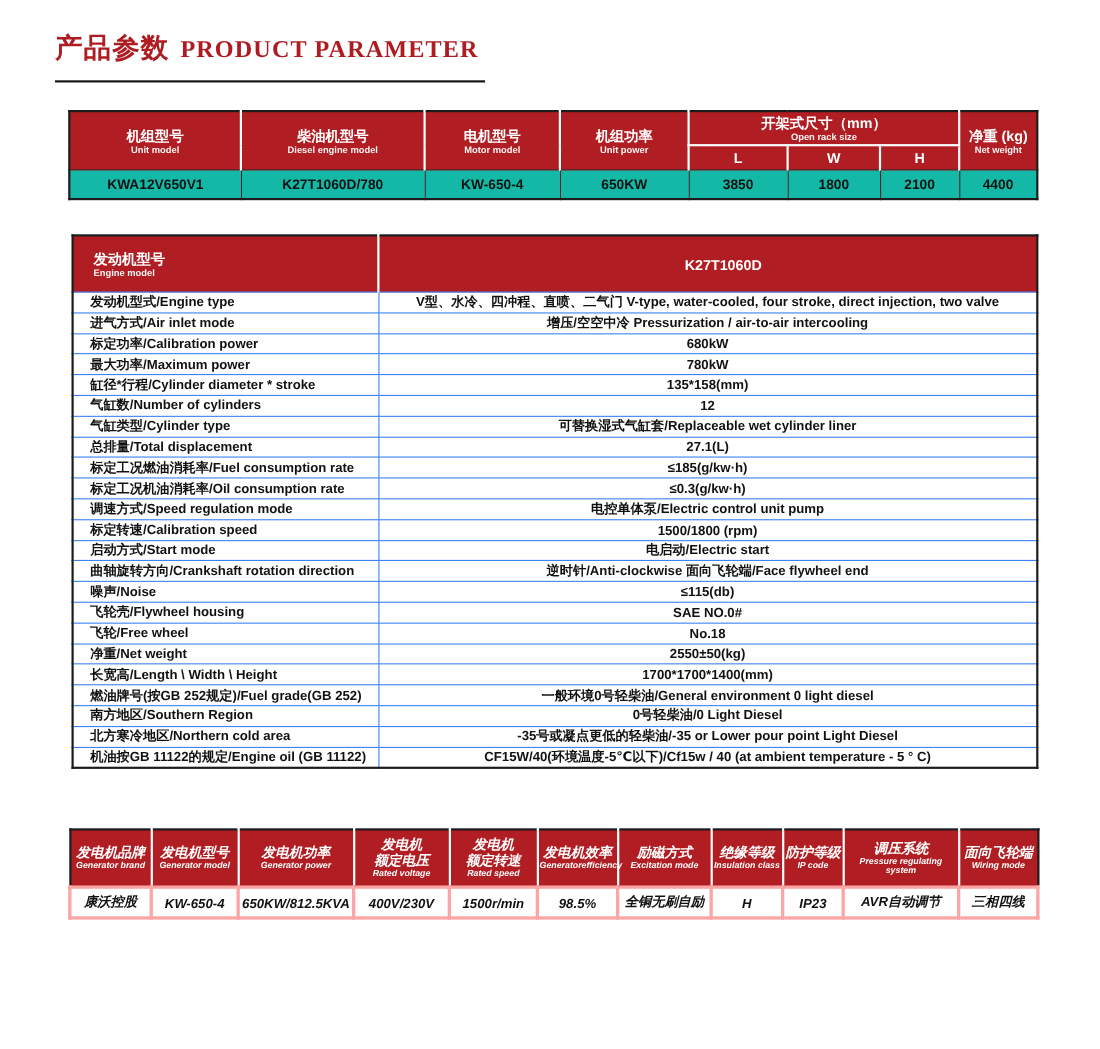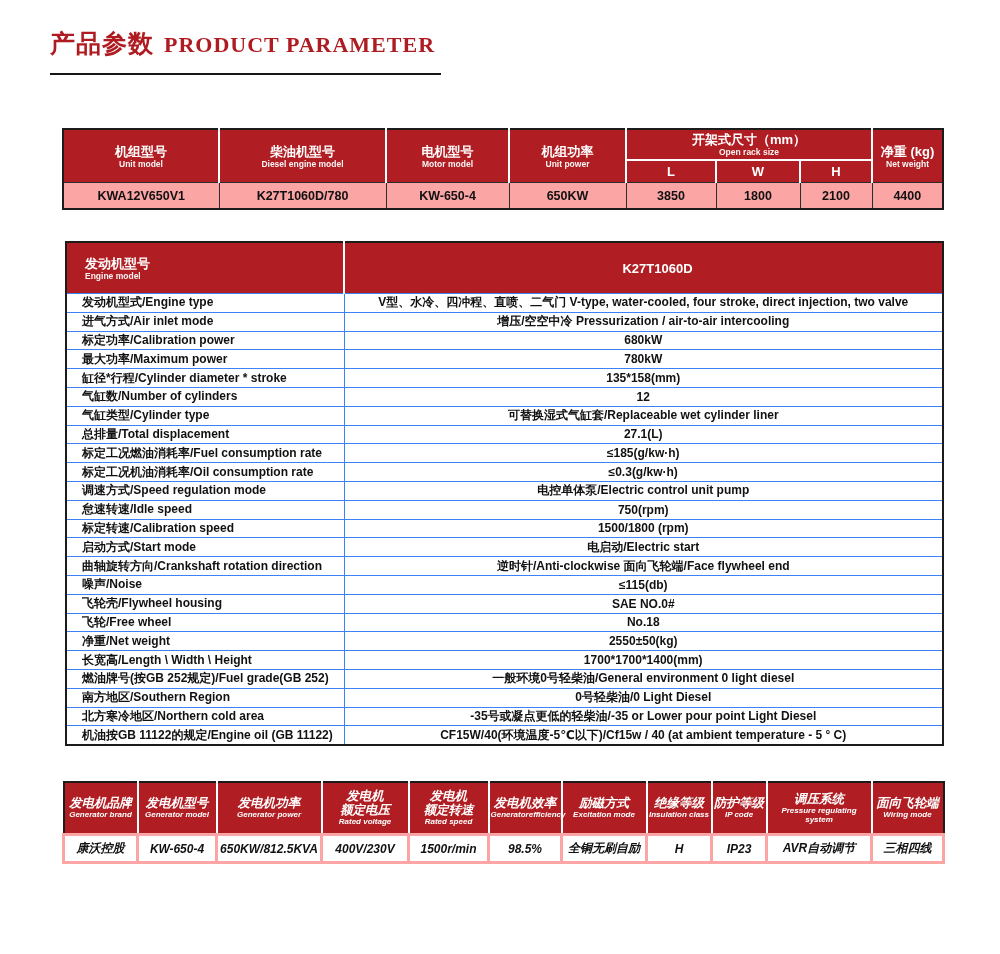--- a/index.html
+++ b/index.html
@@ -19,37 +19,36 @@
   .title-zh{font-size:25px;font-weight:700;color:#AE1B21;letter-spacing:1px;}
   .title-en{
     font-family:"Liberation Serif","DejaVu Serif",serif;
     font-size:22px;color:#AE1B21;letter-spacing:1px;font-weight:600;
   }
 
   
   table.t{
     border-collapse:collapse;table-layout:fixed;position:absolute;background:#fff;
     border:2px solid #1c1c1c;
-    margin-top:28px;
   }
   table.t th{
     background:#B01E23;color:#fff;font-weight:700;padding:1px 2px;
     vertical-align:middle;text-align:center;
   }
   .zh{font-size:13px;line-height:15px;font-weight:700;}
   .en{font-size:8.5px;line-height:10px;font-weight:700;opacity:.95;}
   .wdiv{border-right:2px solid #ffffff;}
 
   
   #table1{left:62px;top:100px;width:880px;}
   #table1 thead tr.r1 th{height:27px;}
   #table1 thead tr.r2 th{height:19px;border-top:2px solid #ffffff;font-size:13px;}
   #table1 tbody td{
     height:23px;border:1px solid #2c2c2c;text-align:center;
-    font-size:12.5px;font-weight:700;background:#fca5a5;
+    font-size:12.5px;font-weight:700;background:#14b8a6;
   }
 
   
   #table2{left:65px;top:213px;width:877px;}
   #table2 thead th{height:48px;}
   #table2 thead th.eng-label{text-align:left;padding-left:18px;}
   #table2 thead th .zh{font-size:13px;}
   #table2 thead th.eng-model-value{font-size:13px;padding-left:30px;}
   #table2 tbody td{
     height:17.8px;border:1px solid #3b82f6;background:#fff;
@@ -191,24 +190,20 @@
         </tr>
         <tr>
           <td class="lbl">标定工况机油消耗率/Oil consumption rate</td>
           <td class="val">≤0.3(g/kw·h)</td>
         </tr>
         <tr>
           <td class="lbl">调速方式/Speed regulation mode</td>
           <td class="val">电控单体泵/Electric control unit pump</td>
         </tr>
         <tr>
-          <td class="lbl">怠速转速/Idle speed</td>
-          <td class="val">750(rpm)</td>
-        </tr>
-        <tr>
           <td class="lbl">标定转速/Calibration speed</td>
           <td class="val">1500/1800 (rpm)</td>
         </tr>
         <tr>
           <td class="lbl">启动方式/Start mode</td>
           <td class="val">电启动/Electric start</td>
         </tr>
         <tr>
           <td class="lbl">曲轴旋转方向/Crankshaft rotation direction</td>
           <td class="val">逆时针/Anti-clockwise 面向飞轮端/Face flywheel end</td>

